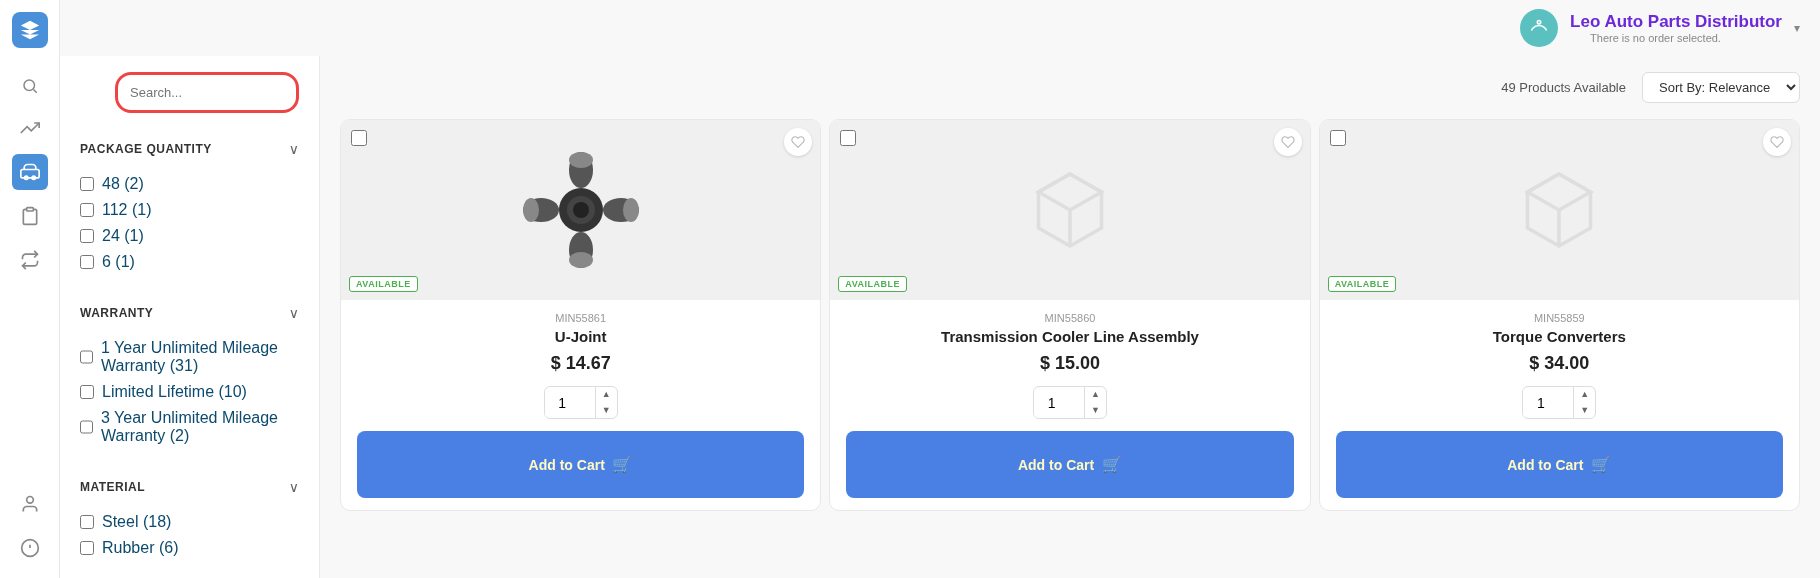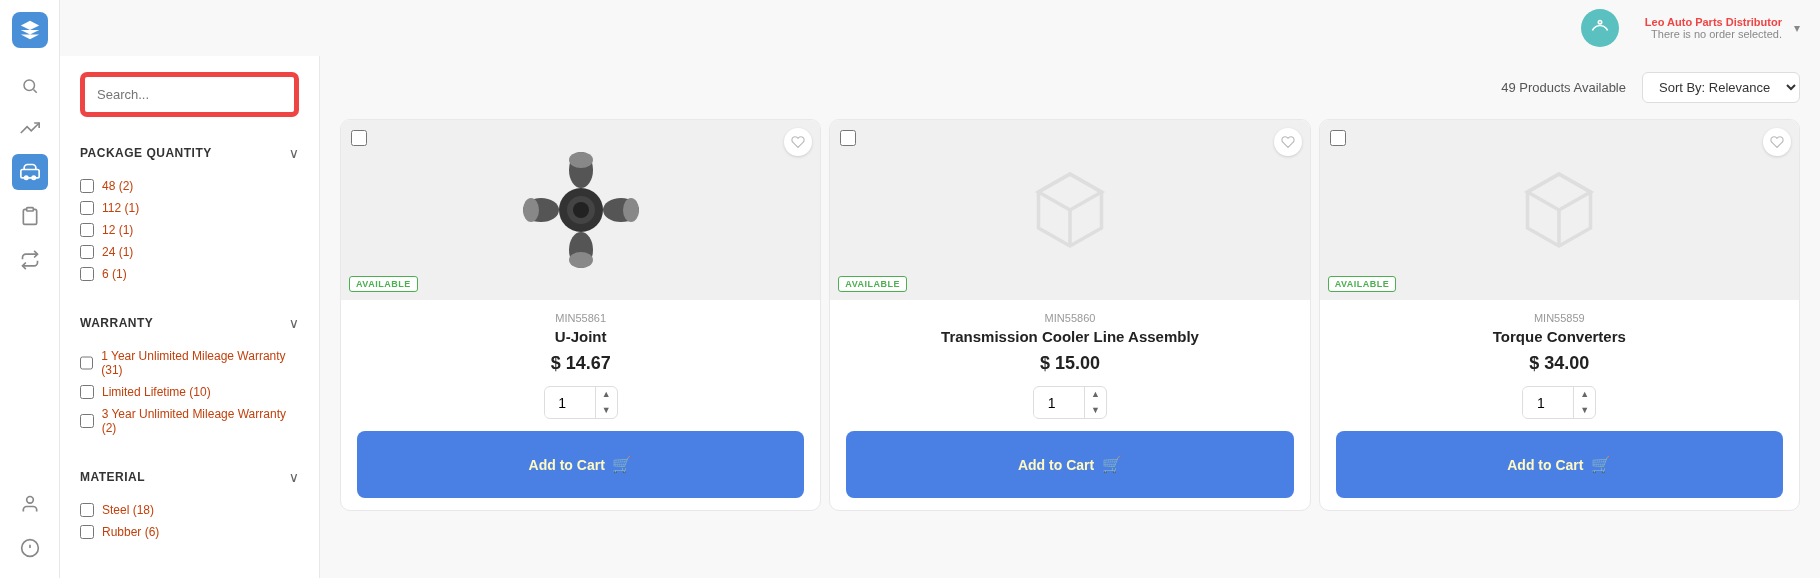--- a/index.html
+++ b/index.html
@@ -59,21 +59,21 @@
     }
     .user-avatar {
       width: 38px; height: 38px;
       border-radius: 50%;
       background: #5bc0c0;
       display: flex; align-items: center; justify-content: center;
       color: white;
       font-size: 16px;
     }
     .user-info { display: flex; flex-direction: column; }
-    .user-name { font-size: 11px; font-weight: 600; color: #ef4444; text-align: right; }
+    .user-name { font-size: 17px; font-weight: 600; color: #6d28d9; text-align: right; }
     .user-sub { font-size: 11px; color: #888; margin-left: 20px; }
     .chevron-down { color: #888; font-size: 12px; }
 
     
     .main-content {
       flex: 1;
       display: flex;
       flex-direction: column;
       overflow: hidden;
       position: relative;
@@ -92,24 +92,25 @@
       flex-shrink: 0;
       background: #fff;
       padding: 16px 20px;
       overflow-y: auto;
       border-right: 1px solid #e8e8e8;
     }
 
     .search-bar {
       display: flex;
       align-items: center;
-      border: 5px solid #ef4444;
-      border-radius: 7px;
+      border: 3px solid #ef4444;
+      border-radius: 16px;
       overflow: hidden;
       margin-bottom: 20px;
+      margin-left: 35px;
     }
     .search-bar input {
       flex: 1;
       border: none;
       outline: none;
       padding: 9px 12px;
       font-size: 13px;
       color: #999;
       background: transparent;
     }
@@ -142,22 +143,22 @@
       align-items: center;
       gap: 8px;
       padding: 4px 0;
       cursor: pointer;
     }
     .filter-option input[type="checkbox"] {
       width: 14px; height: 14px;
       cursor: pointer;
     }
     .filter-option label {
-      font-size: 12px;
-      color: #c2410c;
+      font-size: 16px;
+      color: #0c4a6e;
       cursor: pointer;
     }
 
     
     .products-area {
       flex: 1;
       padding: 16px 20px;
       overflow-y: auto;
     }
 
@@ -432,24 +433,20 @@
           <span class="filter-toggle">∨</span>
         </div>
         <div class="filter-options">
           <div class="filter-option">
             <input type="checkbox" id="pq48" style="">
             <label for="pq48">48 (2)</label>
           </div>
           <div class="filter-option">
             <input type="checkbox" id="pq112" style="">
             <label for="pq112">112 (1)</label>
-          </div>
-          <div class="filter-option">
-            <input type="checkbox" id="pq12" style="">
-            <label for="pq12">12 (1)</label>
           </div>
           <div class="filter-option">
             <input type="checkbox" id="pq24" style="">
             <label for="pq24">24 (1)</label>
           </div>
           <div class="filter-option">
             <input type="checkbox" id="pq6" style="">
             <label for="pq6">6 (1)</label>
           </div>
         </div>

